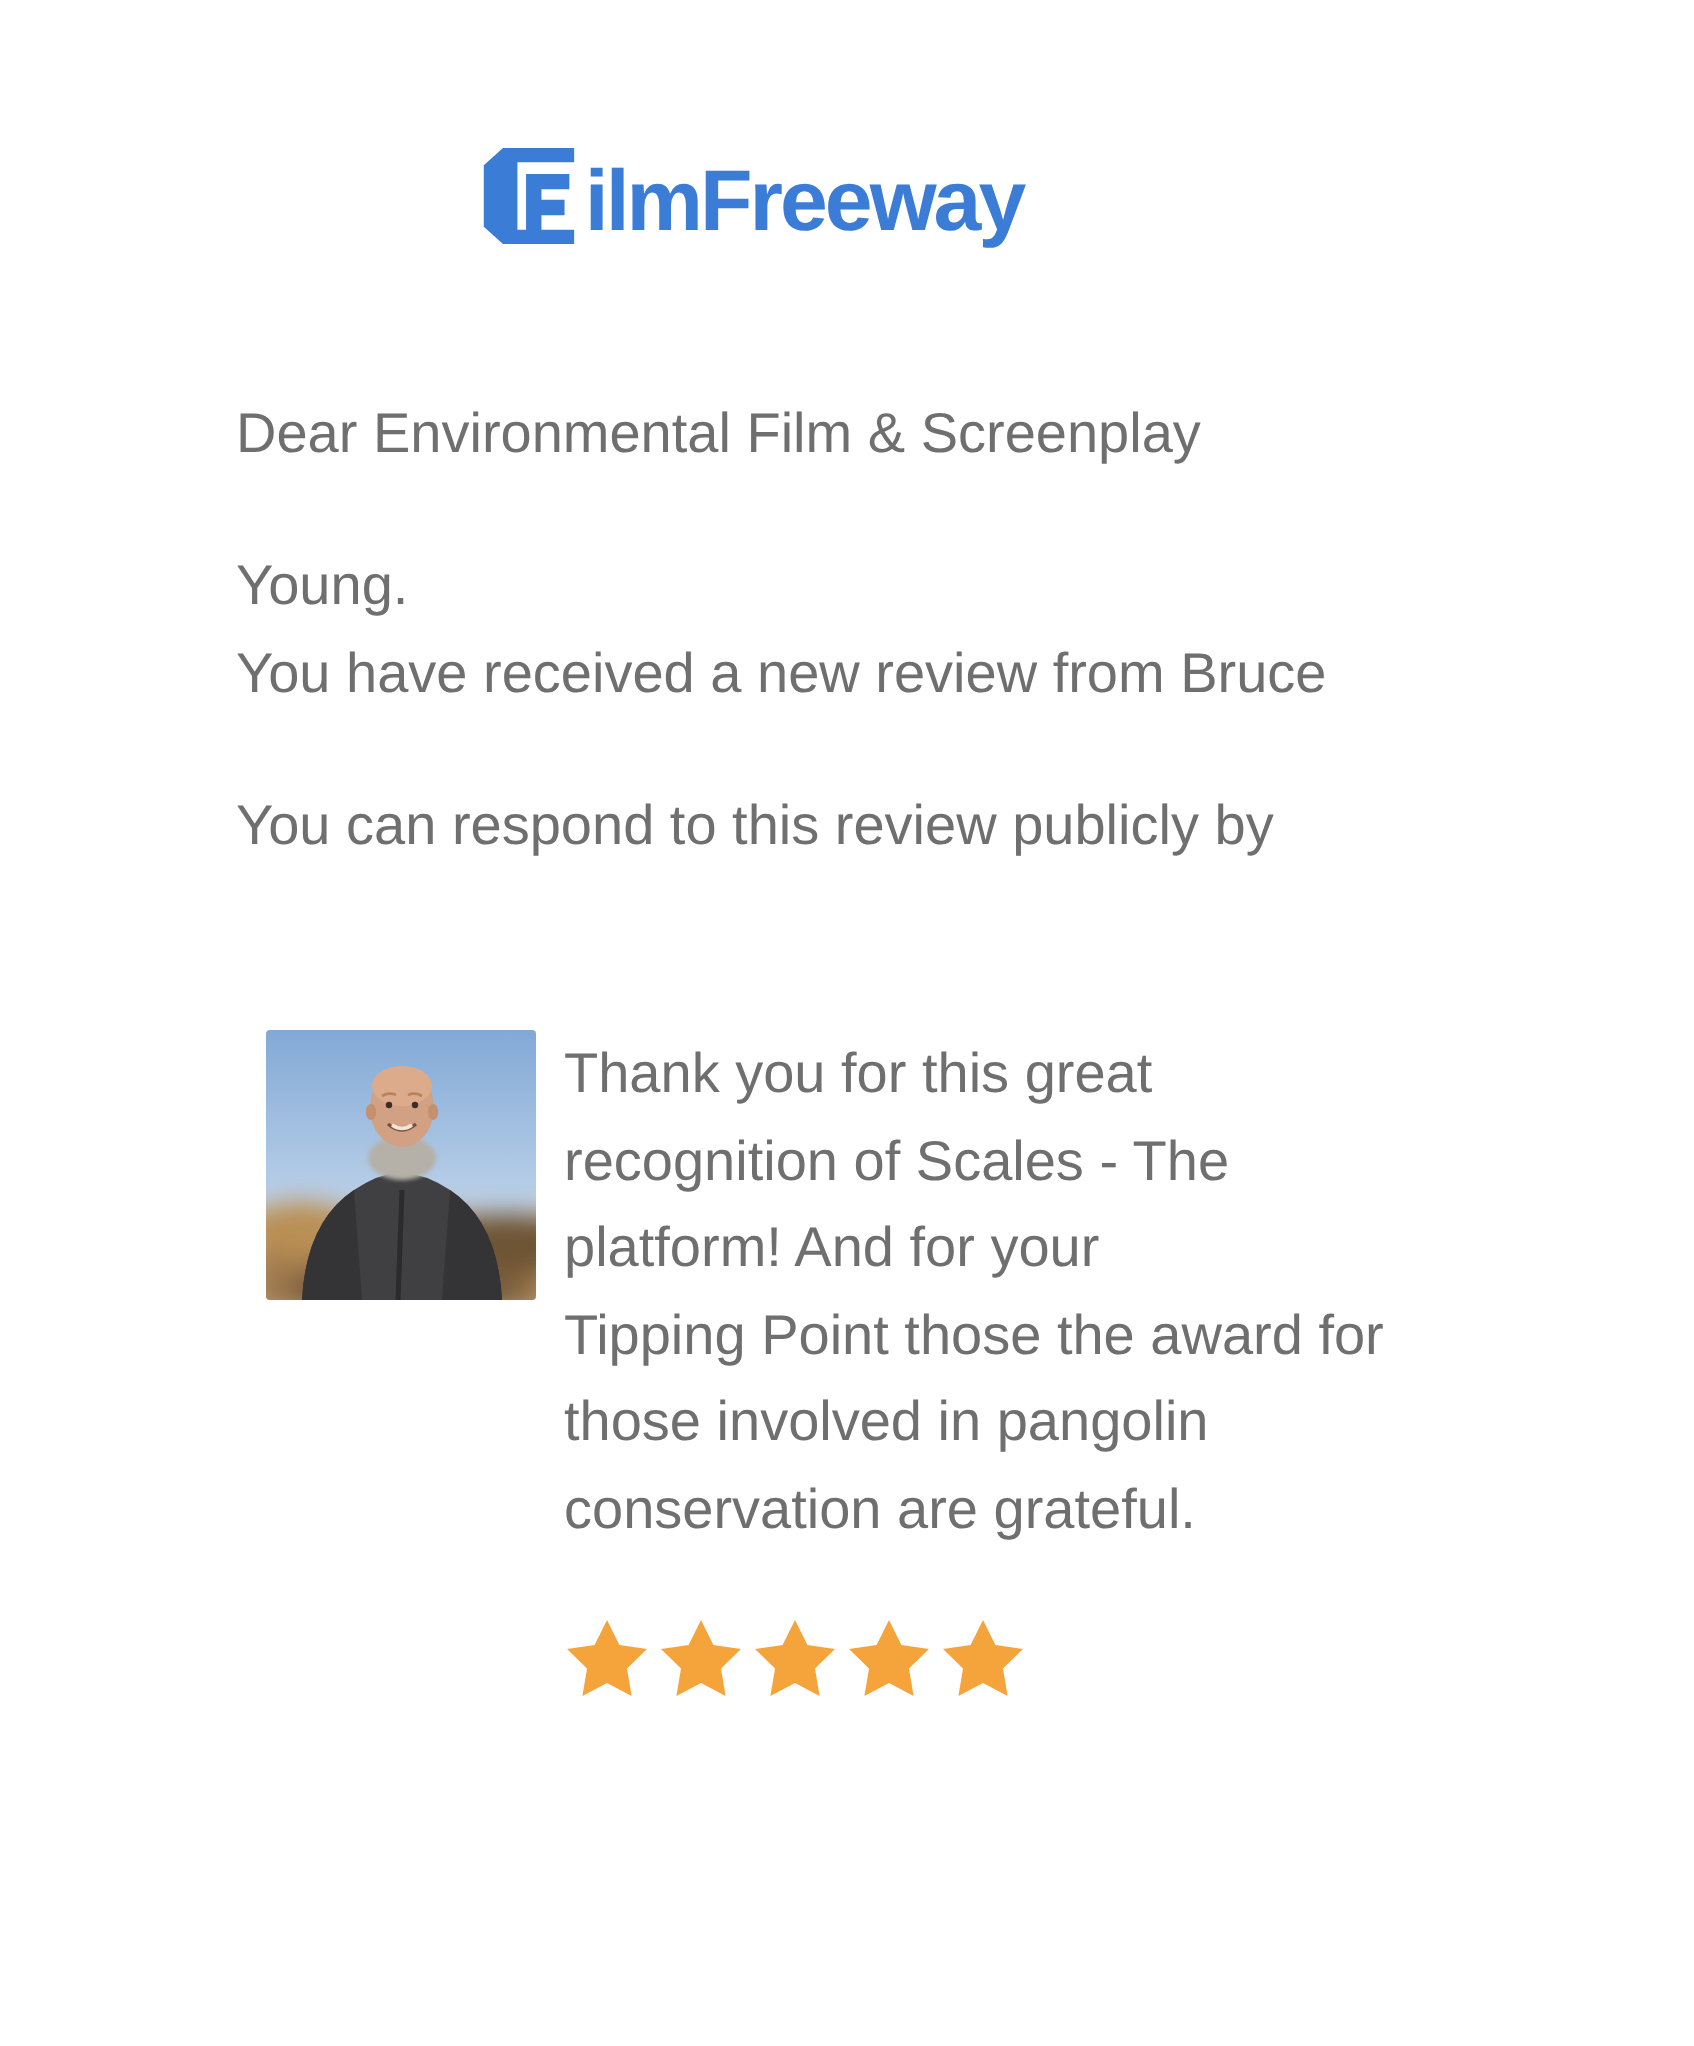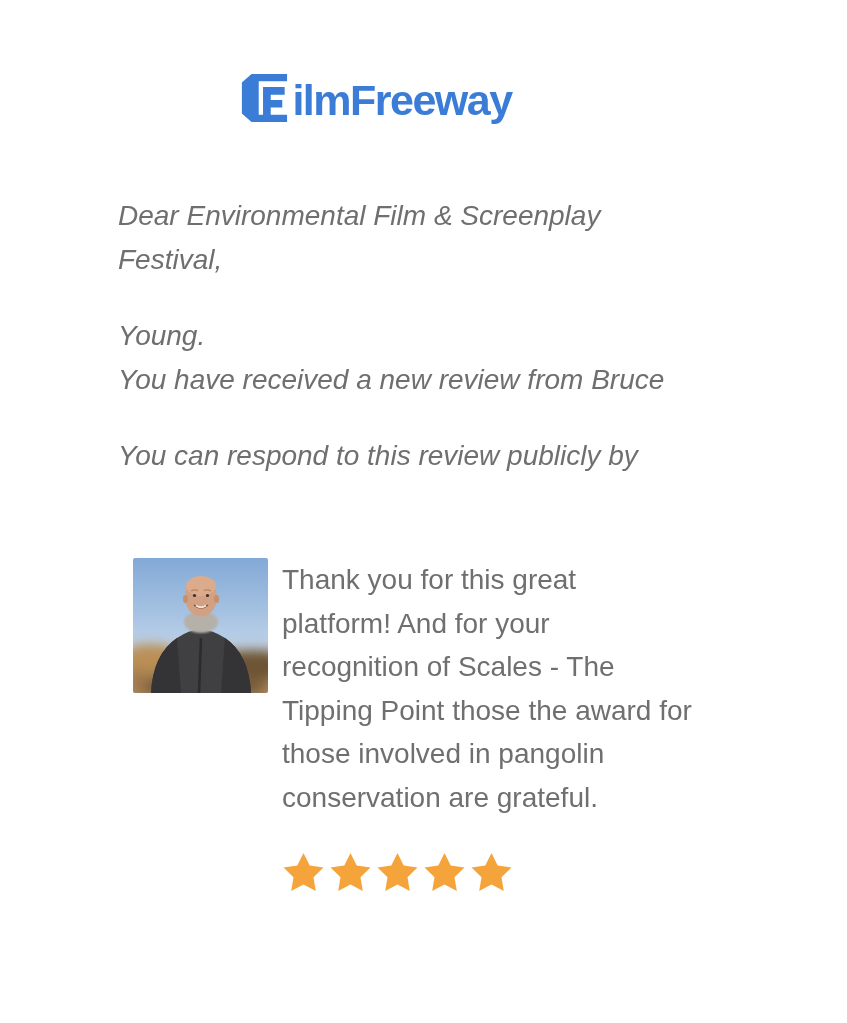--- a/index.html
+++ b/index.html
@@ -40,21 +40,20 @@
     font-weight: bold;
     letter-spacing: -1.5px;
     line-height: 56px;
   }
   
   .intro {
     margin: 64px 60px 0 118px;
   }
   .paragraph {
     margin-bottom: 32px;
-    font-style: italic;
   }
   .line {
     display: block;
     font-size: 28px;
     line-height: 44px;
     color: var(--body-text);
   }
   
   .review {
     display: flex;
@@ -106,21 +105,20 @@
           <path d="M25 17.5 H47.5 V25.5 H33 V31 H45 V39 H33 V52.5 H25 Z" fill="#3a7cd6"></path>
         </svg>
       </span>
       <span class="logo-text">ilmFreeway</span>
     </a>
   </div>
 
   <div class="intro">
     <p class="paragraph">
       <span class="line">Dear Environmental Film &amp; Screenplay</span>
-      <span class="line">Festival,</span>
     </p>
     <p class="paragraph">
       <span class="line">Young.</span>
       <span class="line">You have received a new review from Bruce</span>
     </p>
     <p class="paragraph">
       <span class="line">You can respond to this review publicly by</span>
     </p>
   </div>
 
@@ -171,22 +169,22 @@
           <path d="M71 32.5 q3.5 -1.5 7 0.5" stroke="#b9835f" stroke-width="1.4" fill="none"></path>
           <path d="M61 47 q7 6 14 0" stroke="#7e4f3a" stroke-width="1.6" fill="none"></path>
           <path d="M63 47.5 q5 3.5 10 0" stroke="#f1e4d8" stroke-width="1.8" fill="none"></path>
         </svg>
       </span>
     </div>
 
     <div class="review-body">
       <div class="review-text">
         <span class="line">Thank you for this great</span>
+        <span class="line">recognition of Scales - The</span>
         <span class="line">platform! And for your</span>
-        <span class="line">recognition of Scales - The</span>
         <span class="line">Tipping Point those the award for</span>
         <span class="line">those involved in pangolin</span>
         <span class="line">conservation are grateful.</span>
       </div>
       <div class="stars">
           <span>
             <svg width="43" height="41" viewBox="0 0 43 41">
               <polygon points="21.5,1 27.7,13.5 41.5,15.5 31.5,25.2 33.8,39 21.5,32.5 9.2,39 11.5,25.2 1.5,15.5 15.3,13.5" fill="#f5a43c"></polygon>
             </svg>
           </span>

